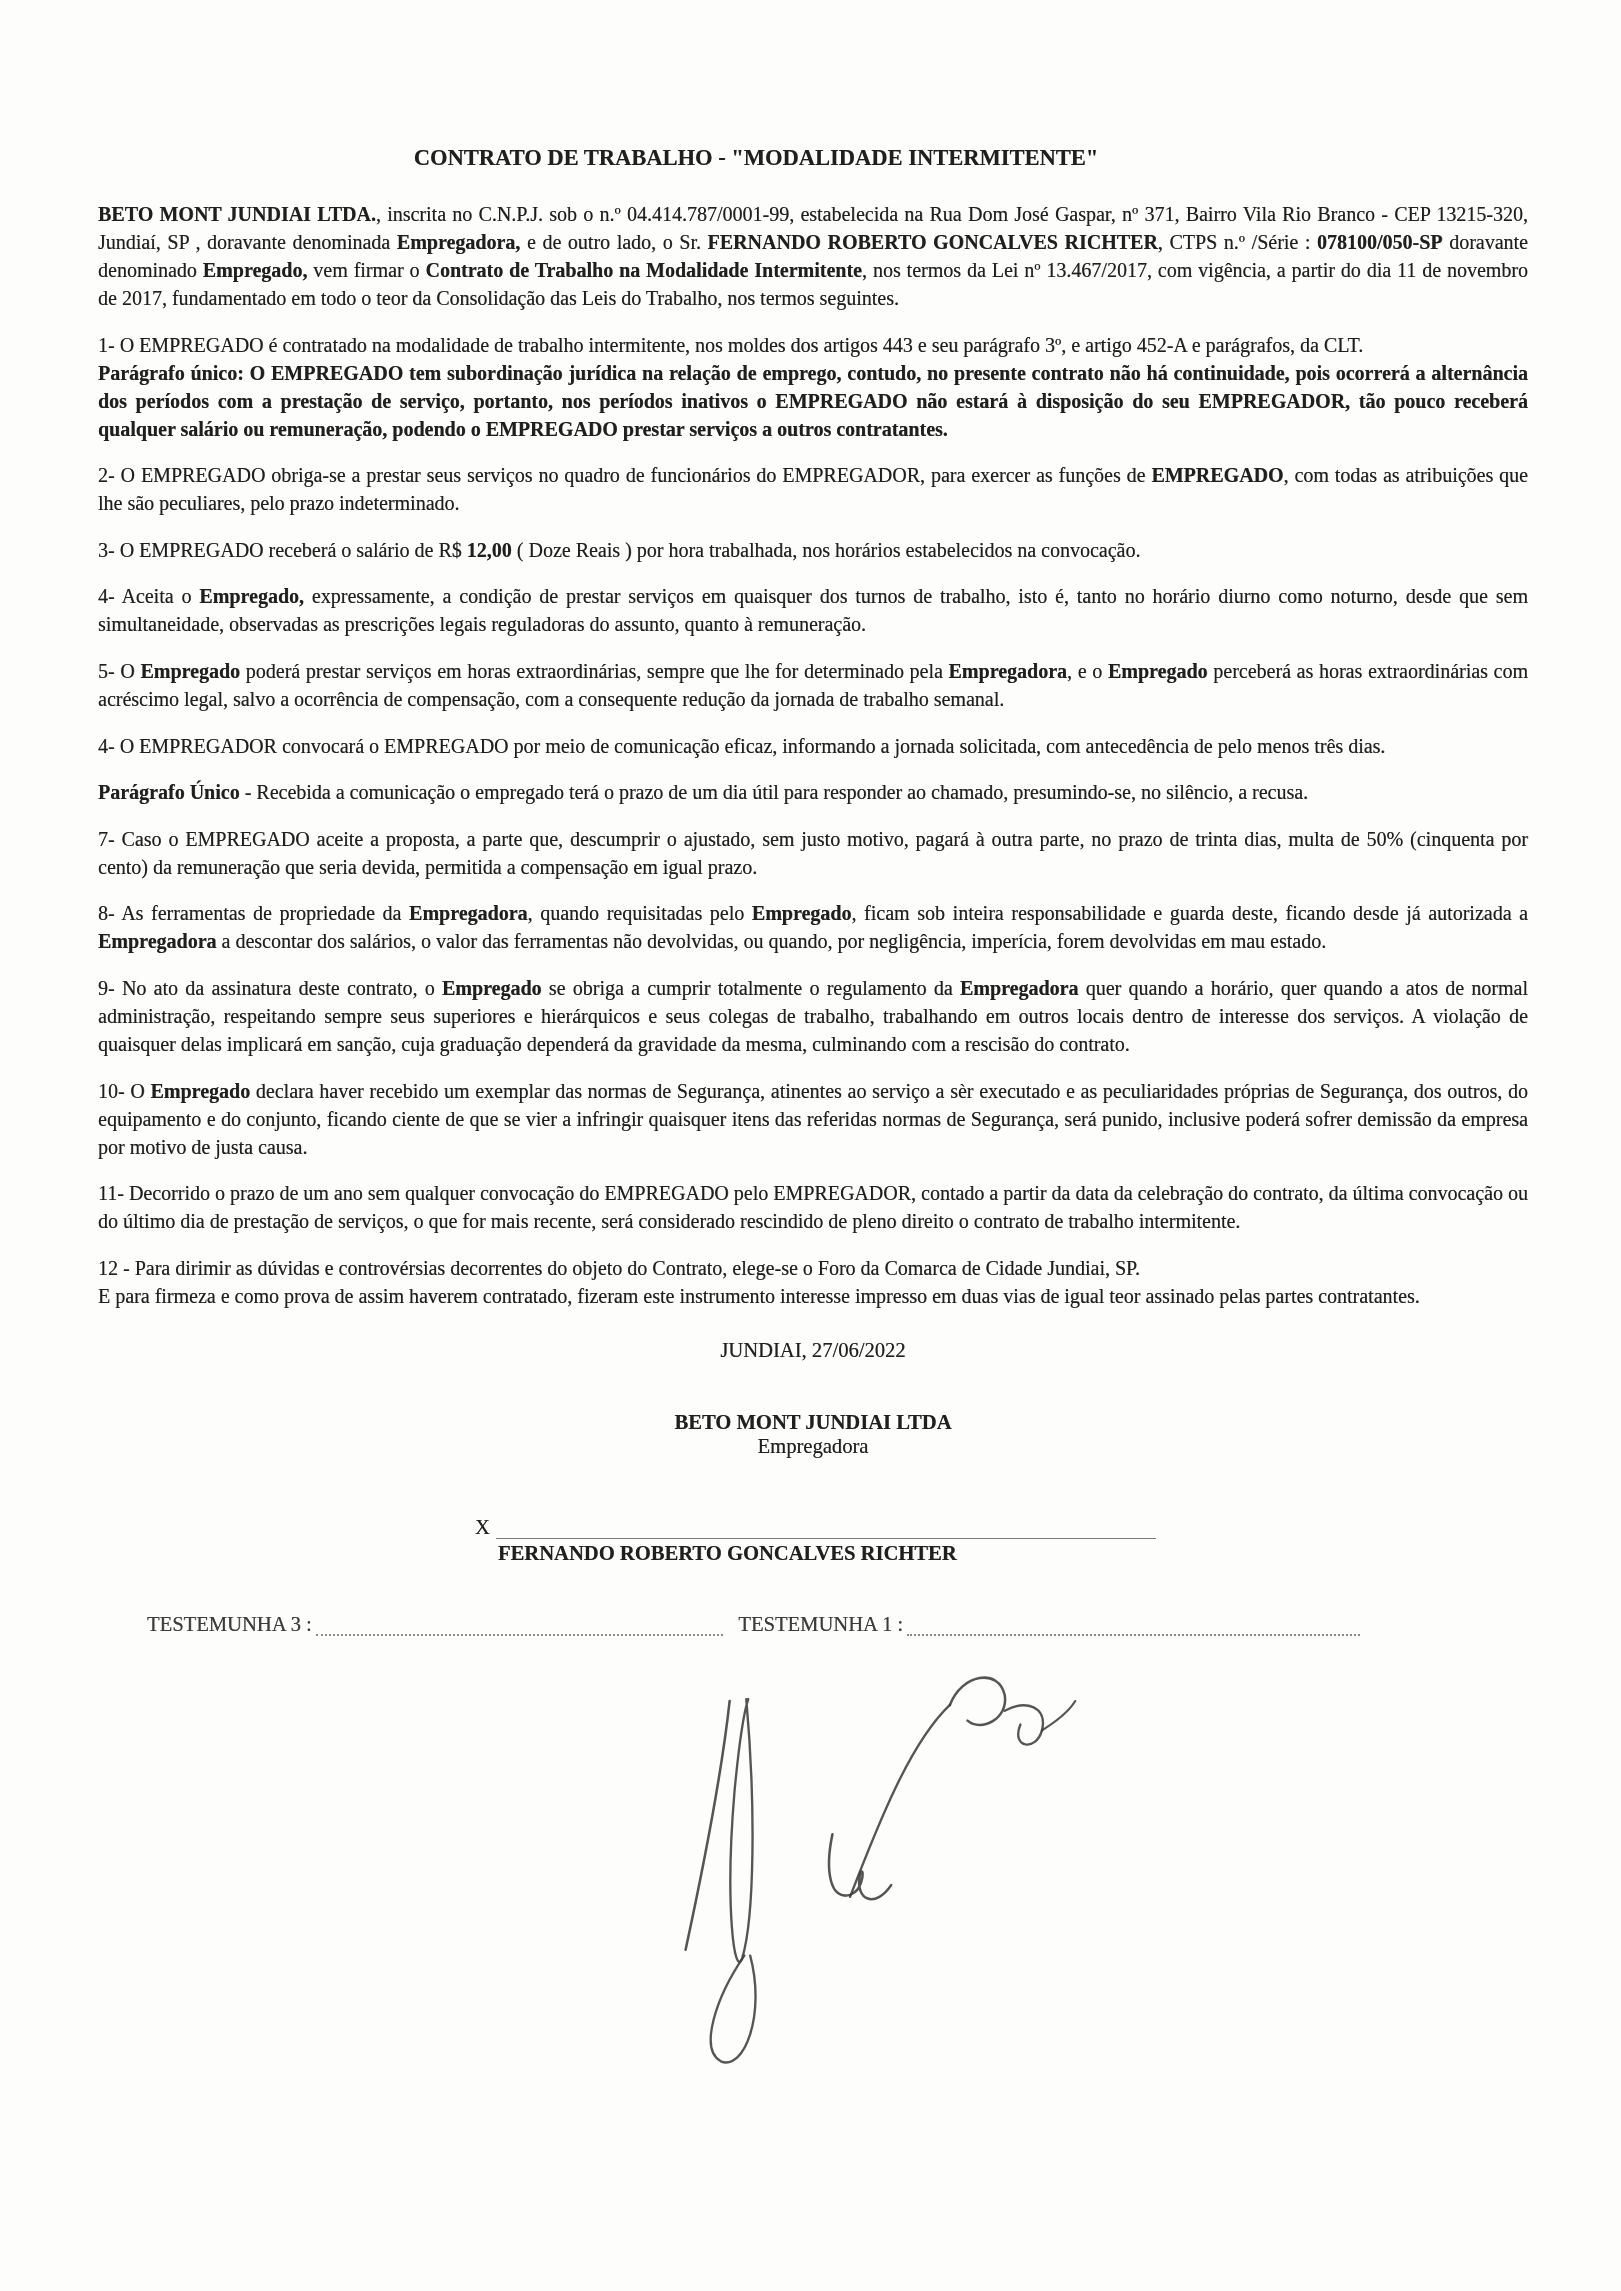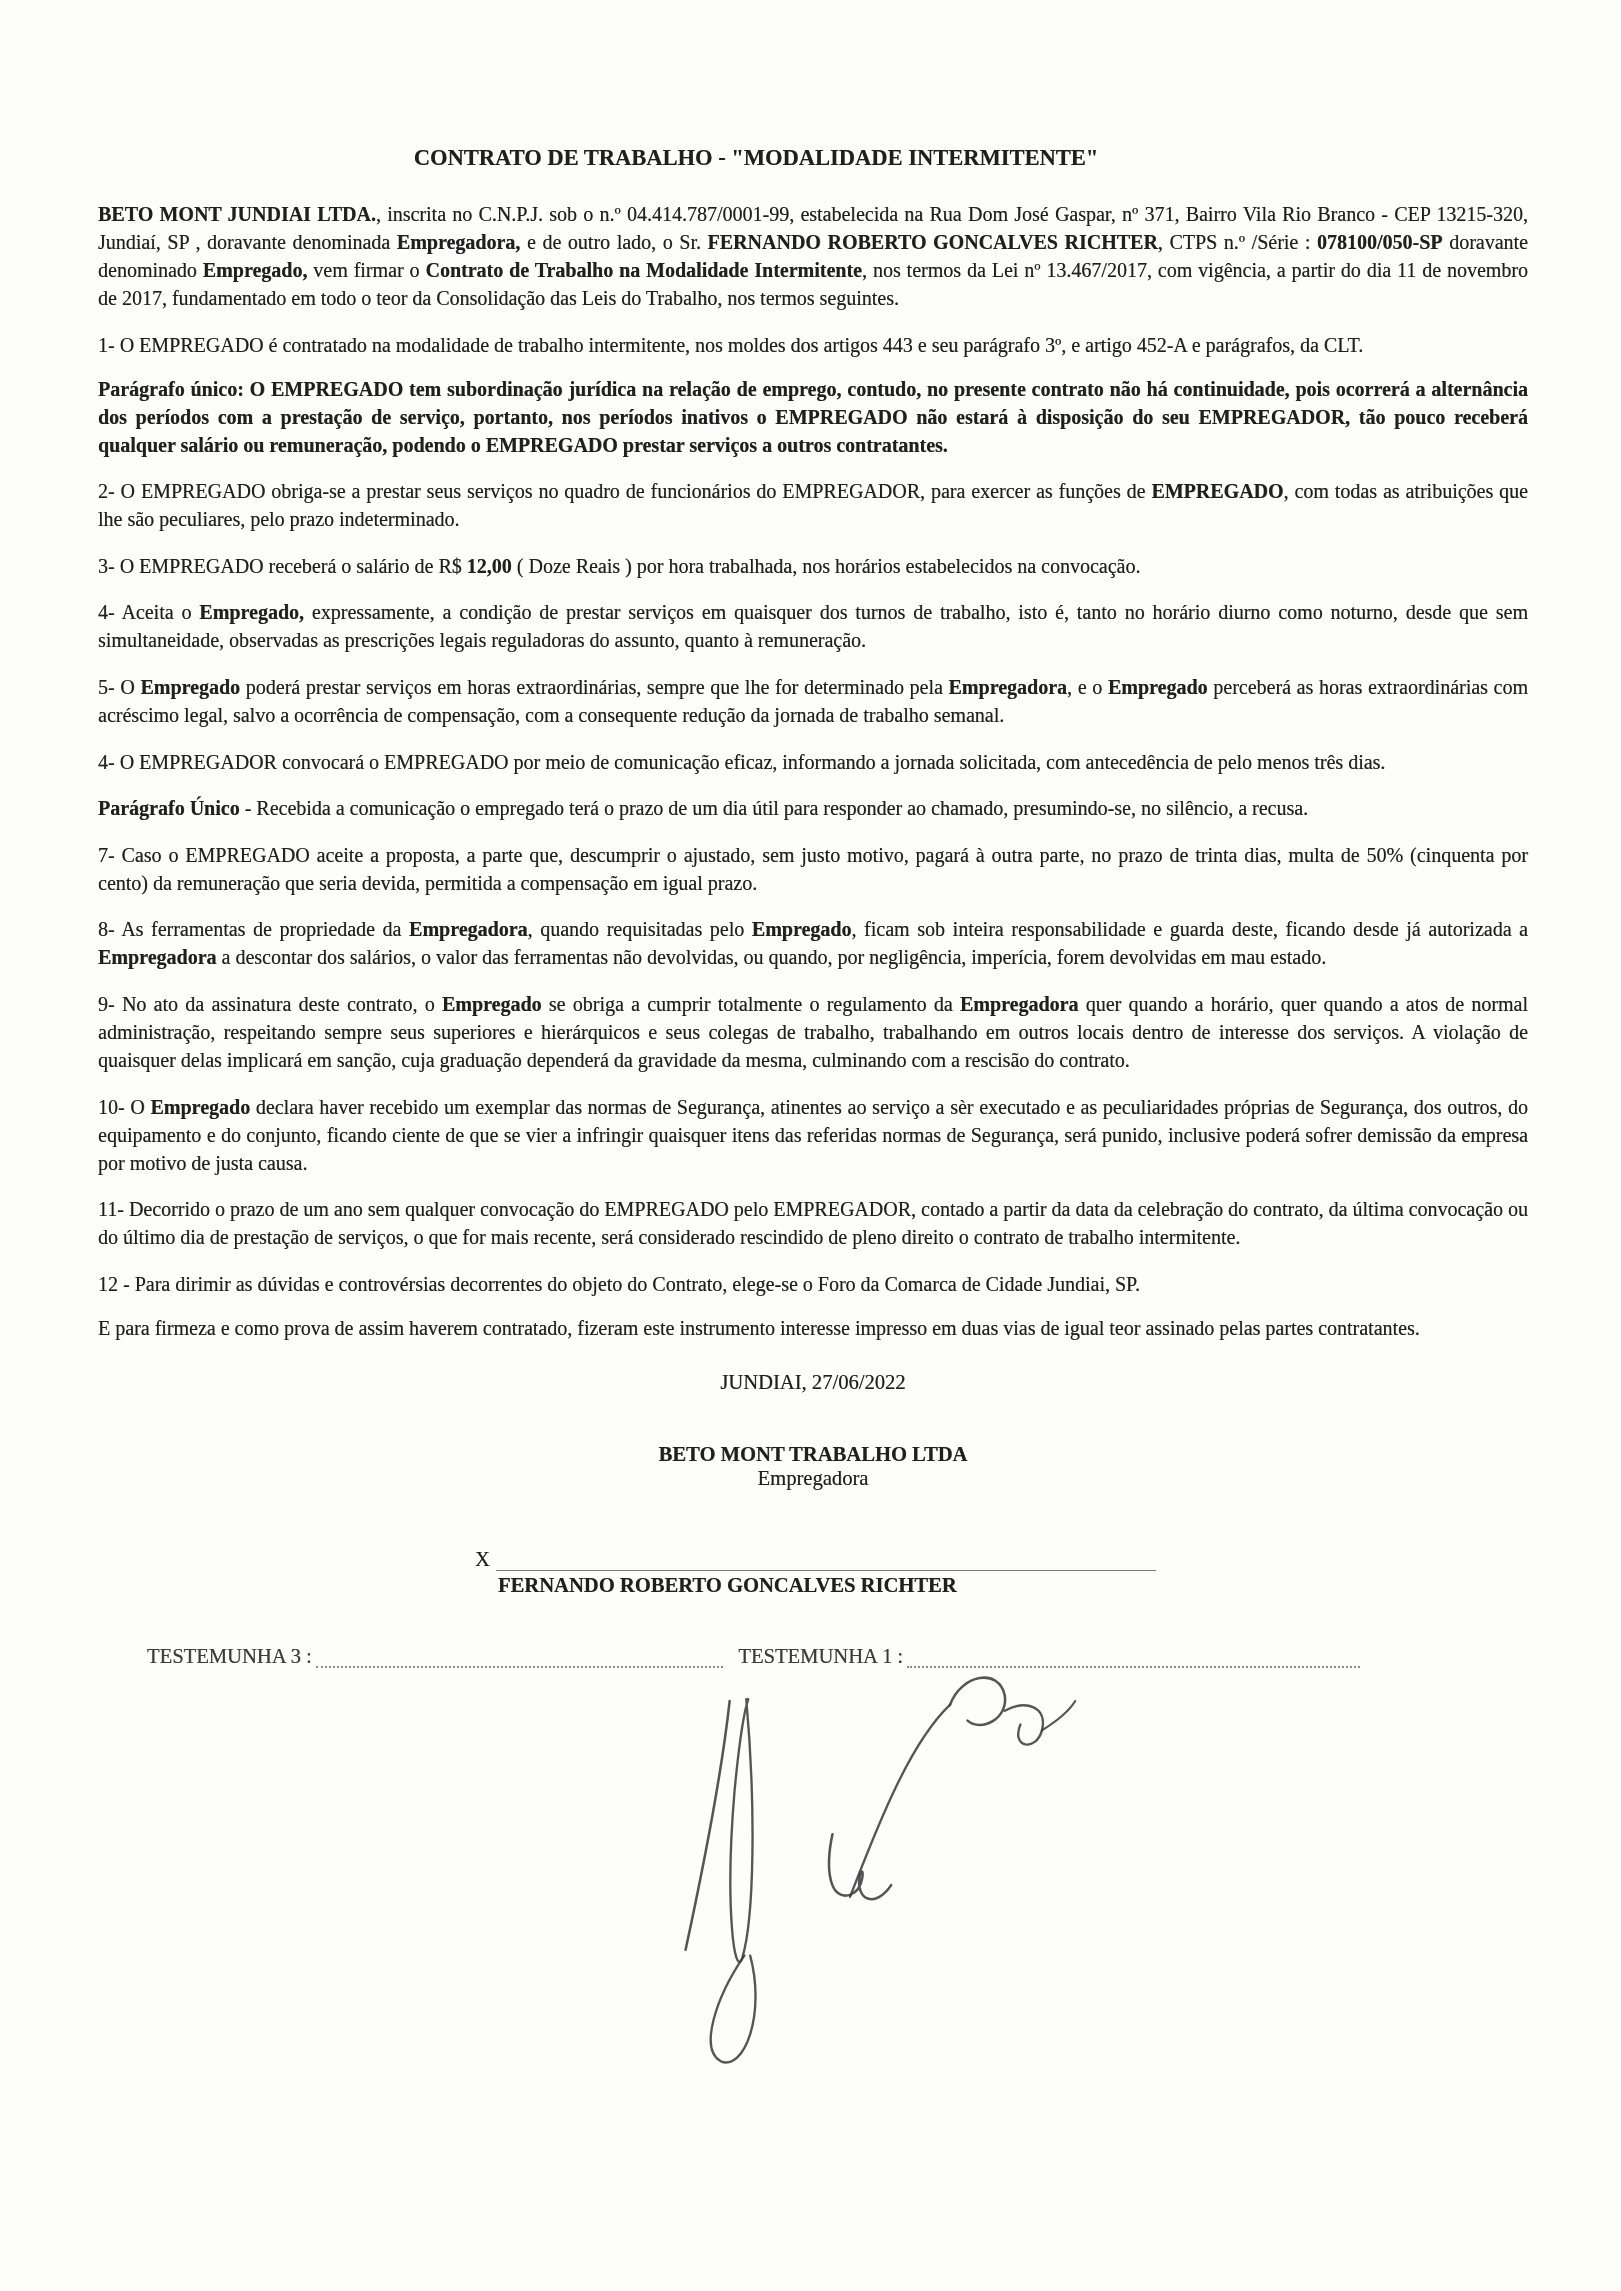--- a/index.html
+++ b/index.html
@@ -21,21 +21,21 @@
     font-size:22.5px;
     margin:0 0 29px 0;
     white-space:nowrap;
   }
   .para {
     font-size:20px;
     line-height:28px;
     text-align:justify;
     margin:18.6px 0 0 0;
   }
-  .para.tight { margin-top:16px; }
+  .para.tight { margin-top:0; }
   .para b { font-weight:bold; }
 
   .sig-section { position:relative; margin-top:29px; font-size:20.6px; }
   .sig-date   { text-align:center; margin:0; }
   .sig-company{ text-align:center; font-weight:bold; margin:49px 0 0 0; }
   .sig-role   { text-align:center; margin:1px 0 0 0; }
 
   .sig-sign-row {
     display:flex; align-items:flex-end;
     margin:55px 0 0 377px; width:681px;
@@ -84,21 +84,21 @@
       <p class="para">8- As ferramentas de propriedade da <b>Empregadora</b>, quando requisitadas pelo <b>Empregado</b>, ficam sob inteira responsabilidade e guarda deste, ficando desde já autorizada a <b>Empregadora</b> a descontar dos salários, o valor das ferramentas não devolvidas, ou quando, por negligência, imperícia, forem devolvidas em mau estado.</p>
       <p class="para">9- No ato da assinatura deste contrato, o <b>Empregado</b> se obriga a cumprir totalmente o regulamento da <b>Empregadora</b> quer quando a horário, quer quando a atos de normal administração, respeitando sempre seus superiores e hierárquicos e seus colegas de trabalho, trabalhando em outros locais dentro de interesse dos serviços. A violação de quaisquer delas implicará em sanção, cuja graduação dependerá da gravidade da mesma, culminando com a rescisão do contrato.</p>
       <p class="para">10- O <b>Empregado</b> declara haver recebido um exemplar das normas de Segurança, atinentes ao serviço a sèr executado e as peculiaridades próprias de Segurança, dos outros, do equipamento e do conjunto, ficando ciente de que se vier a infringir quaisquer itens das referidas normas de Segurança, será punido, inclusive poderá sofrer demissão da empresa por motivo de justa causa.</p>
       <p class="para">11- Decorrido o prazo de um ano sem qualquer convocação do EMPREGADO pelo EMPREGADOR, contado a partir da data da celebração do contrato, da última convocação ou do último dia de prestação de serviços, o que for mais recente, será considerado rescindido de pleno direito o contrato de trabalho intermitente.</p>
       <p class="para">12 - Para dirimir as dúvidas e controvérsias decorrentes do objeto do Contrato, elege-se o Foro da Comarca de Cidade Jundiai, SP.</p>
       <p class="para tight">E para firmeza e como prova de assim haverem contratado, fizeram este instrumento interesse impresso em duas vias de igual teor assinado pelas partes contratantes.</p>
     </div>
 
   <div class="sig-section">
     <p class="sig-date">JUNDIAI, 27/06/2022</p>
-    <p class="sig-company">BETO MONT TRABALHO LTDA</p>
+    <p class="sig-company">BETO MONT JUNDIAI LTDA</p>
     <p class="sig-role">Empregadora</p>
 
     <div class="sig-sign-row">
       <span class="x-mark">X</span>
       <span class="sign-line"></span>
     </div>
     <p class="sig-employee">FERNANDO ROBERTO GONCALVES RICHTER</p>
 
     <div class="witness-row">
       <span class="witness-label">TESTEMUNHA 3 :</span>

